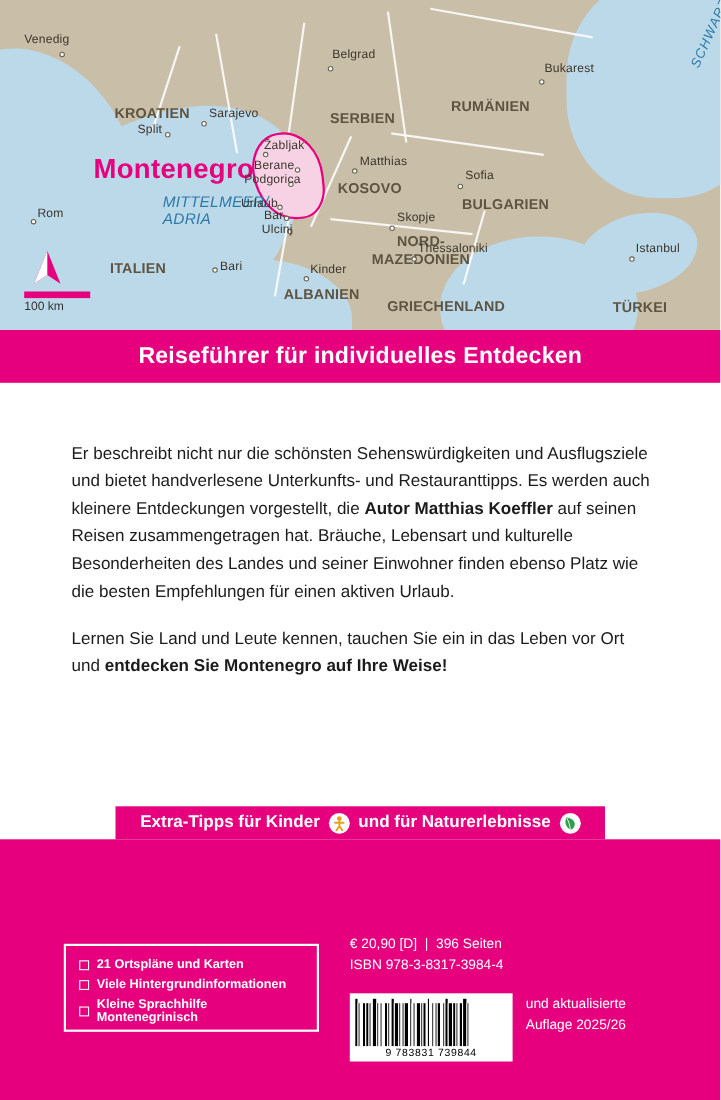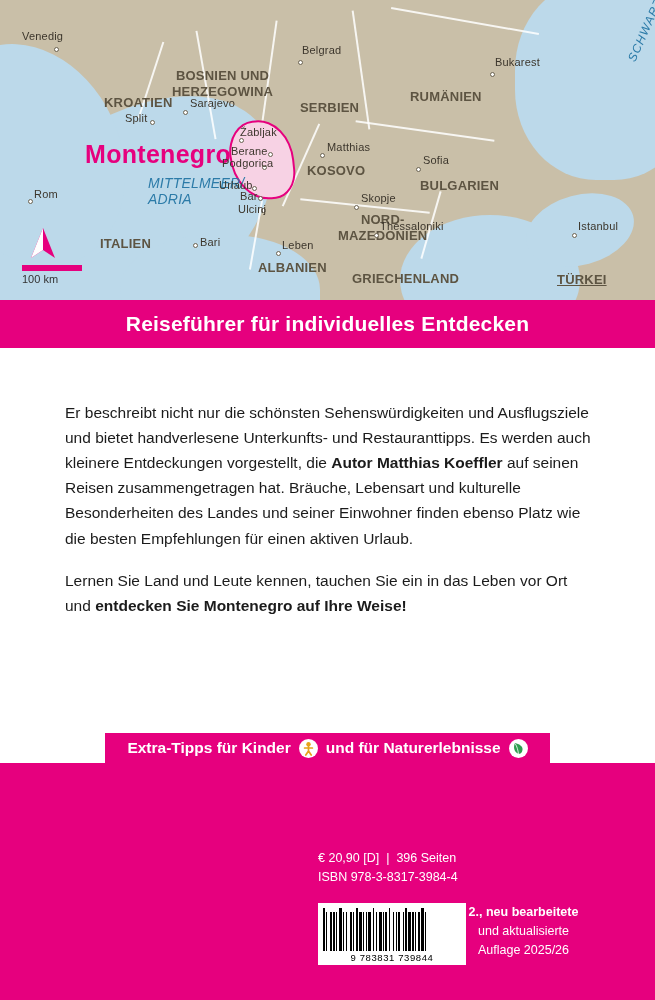--- a/index.html
+++ b/index.html
@@ -311,30 +311,29 @@
     <div class="border-line" style="left:300px;top:120px;width:2px;height:90px;transform:rotate(24deg);"></div>
     <div class="border-line" style="left:360px;top:10px;width:2px;height:120px;transform:rotate(-8deg);"></div>
     <div class="border-line" style="left:355px;top:130px;width:140px;height:2px;transform:rotate(8deg);"></div>
     <div class="border-line" style="left:300px;top:205px;width:130px;height:2px;transform:rotate(6deg);"></div>
     <div class="border-line" style="left:255px;top:200px;width:2px;height:70px;transform:rotate(10deg);"></div>
     <div class="border-line" style="left:430px;top:190px;width:2px;height:70px;transform:rotate(16deg);"></div>
     <div class="border-line" style="left:390px;top:20px;width:150px;height:2px;transform:rotate(10deg);"></div>
 
     <div class="mne"></div>
 
-    <div class="maplabel lbl-country" style="left:172px;top:68px;text-align:center;line-height:1.2;">BOSNIEN UND<br>HERZEGOWINA</div>
     <div class="maplabel lbl-country" style="left:104px;top:95px;">KROATIEN</div>
     <div class="maplabel lbl-country" style="left:300px;top:100px;">SERBIEN</div>
     <div class="maplabel lbl-country" style="left:410px;top:78px;margin-top:11px;">RUMÄNIEN</div>
     <div class="maplabel lbl-country" style="left:307px;top:163px;">KOSOVO</div>
     <div class="maplabel lbl-country" style="left:420px;top:178px;">BULGARIEN</div>
     <div class="maplabel lbl-country" style="left:338px;top:212px;text-align:center;line-height:1.2;">NORD-<br>MAZEDONIEN</div>
     <div class="maplabel lbl-country" style="left:258px;top:260px;">ALBANIEN</div>
     <div class="maplabel lbl-country" style="left:352px;top:271px;">GRIECHENLAND</div>
-    <div class="maplabel lbl-country" style="left:557px;top:272px;text-decoration:underline;">TÜRKEI</div>
+    <div class="maplabel lbl-country" style="left:557px;top:272px;">TÜRKEI</div>
     <div class="maplabel lbl-country" style="left:100px;top:236px;">ITALIEN</div>
 
     <div class="maplabel lbl-mne" style="left:85px;top:140px;">Montenegro</div>
 
     <div class="maplabel lbl-sea" style="left:148px;top:175px;">MITTELMEER/<br>ADRIA</div>
     <div class="maplabel lbl-sea-black" style="left:625px;top:58px;">SCHWARZES MEER</div>
 
     <div class="city-dot" style="left:54px;top:47px;"></div>
     <div class="maplabel lbl-city" style="left:22px;top:30px;">Venedig</div>
 
@@ -377,21 +376,21 @@
     <div class="city-dot" style="left:261px;top:208px;"></div>
     <div class="maplabel lbl-city" style="left:238px;top:203px;">Ulcinj</div>
 
     <div class="city-dot" style="left:354px;top:205px;"></div>
     <div class="maplabel lbl-city" style="left:361px;top:192px;">Skopje</div>
 
     <div class="city-dot" style="left:193px;top:243px;"></div>
     <div class="maplabel lbl-city" style="left:200px;top:236px;">Bari</div>
 
     <div class="city-dot" style="left:276px;top:251px;"></div>
-    <div class="maplabel lbl-city" style="left:282px;top:239px;">Leben</div>
+    <div class="maplabel lbl-city" style="left:282px;top:239px;">Kinder</div>
 
     <div class="city-dot" style="left:374px;top:233px;"></div>
     <div class="maplabel lbl-city" style="left:380px;top:220px;">Thessaloniki</div>
 
     <div class="city-dot" style="left:572px;top:233px;"></div>
     <div class="maplabel lbl-city" style="left:578px;top:220px;">Istanbul</div>
 
     <div class="north">
       <svg width="30" height="34" viewBox="0 0 30 34">
         <polygon points="15,0 27,30 15,22 3,30" fill="#e6007e"></polygon>
@@ -427,33 +426,46 @@
       <svg width="15" height="15" viewBox="0 0 15 15">
         <path d="M7.5 13 C3 11 2 6 4 2 C8 3 12 5 11.5 9 C11 12 9 13 7.5 13 Z" fill="#2e9e4f"></path>
         <path d="M7.5 13 C7 9 6 5.5 4.2 2.6" stroke="#ffffff" stroke-width=".8" fill="none"></path>
       </svg>
     </span>
   </div>
 
   <div class="bottom">
 
 
+    <div class="features" id="features">
+        <div class="feat-row">
+          <div class="checkbox"></div>
+          <span>21 Ortspläne und Karten</span>
+        </div>
+        <div class="feat-row">
+          <div class="checkbox"></div>
+          <span>Viele Hintergrundinformationen</span>
+        </div>
+        <div class="feat-row">
+          <div class="checkbox"></div>
+          <span>Kleine Sprachhilfe Montenegrinisch</span>
+        </div>
+      </div>
 
     <div class="price-col">
       <div class="price-row">
         <span>€ 20,90 [D]</span>
         <span class="sep">|</span>
         <span>396 Seiten</span>
       </div>
       <div>ISBN 978-3-8317-3984-4</div>
     </div>
 
 
     <div class="edition-col">
-      <div><b>2., neu bearbeitete</b></div>
       <div>und aktualisierte</div>
       <div>Auflage 2025/26</div>
     </div>
 
     <div class="barcode">
       <div class="bars" id="bars">
           <i style="width: 2px; background: rgb(0, 0, 0); height: 100%;"></i>
           <i style="width: 1px; background: rgb(255, 255, 255); height: 90%;"></i>
           <i style="width: 1px; background: rgb(0, 0, 0); height: 90%;"></i>
           <i style="width: 3px; background: rgb(255, 255, 255); height: 90%;"></i>

